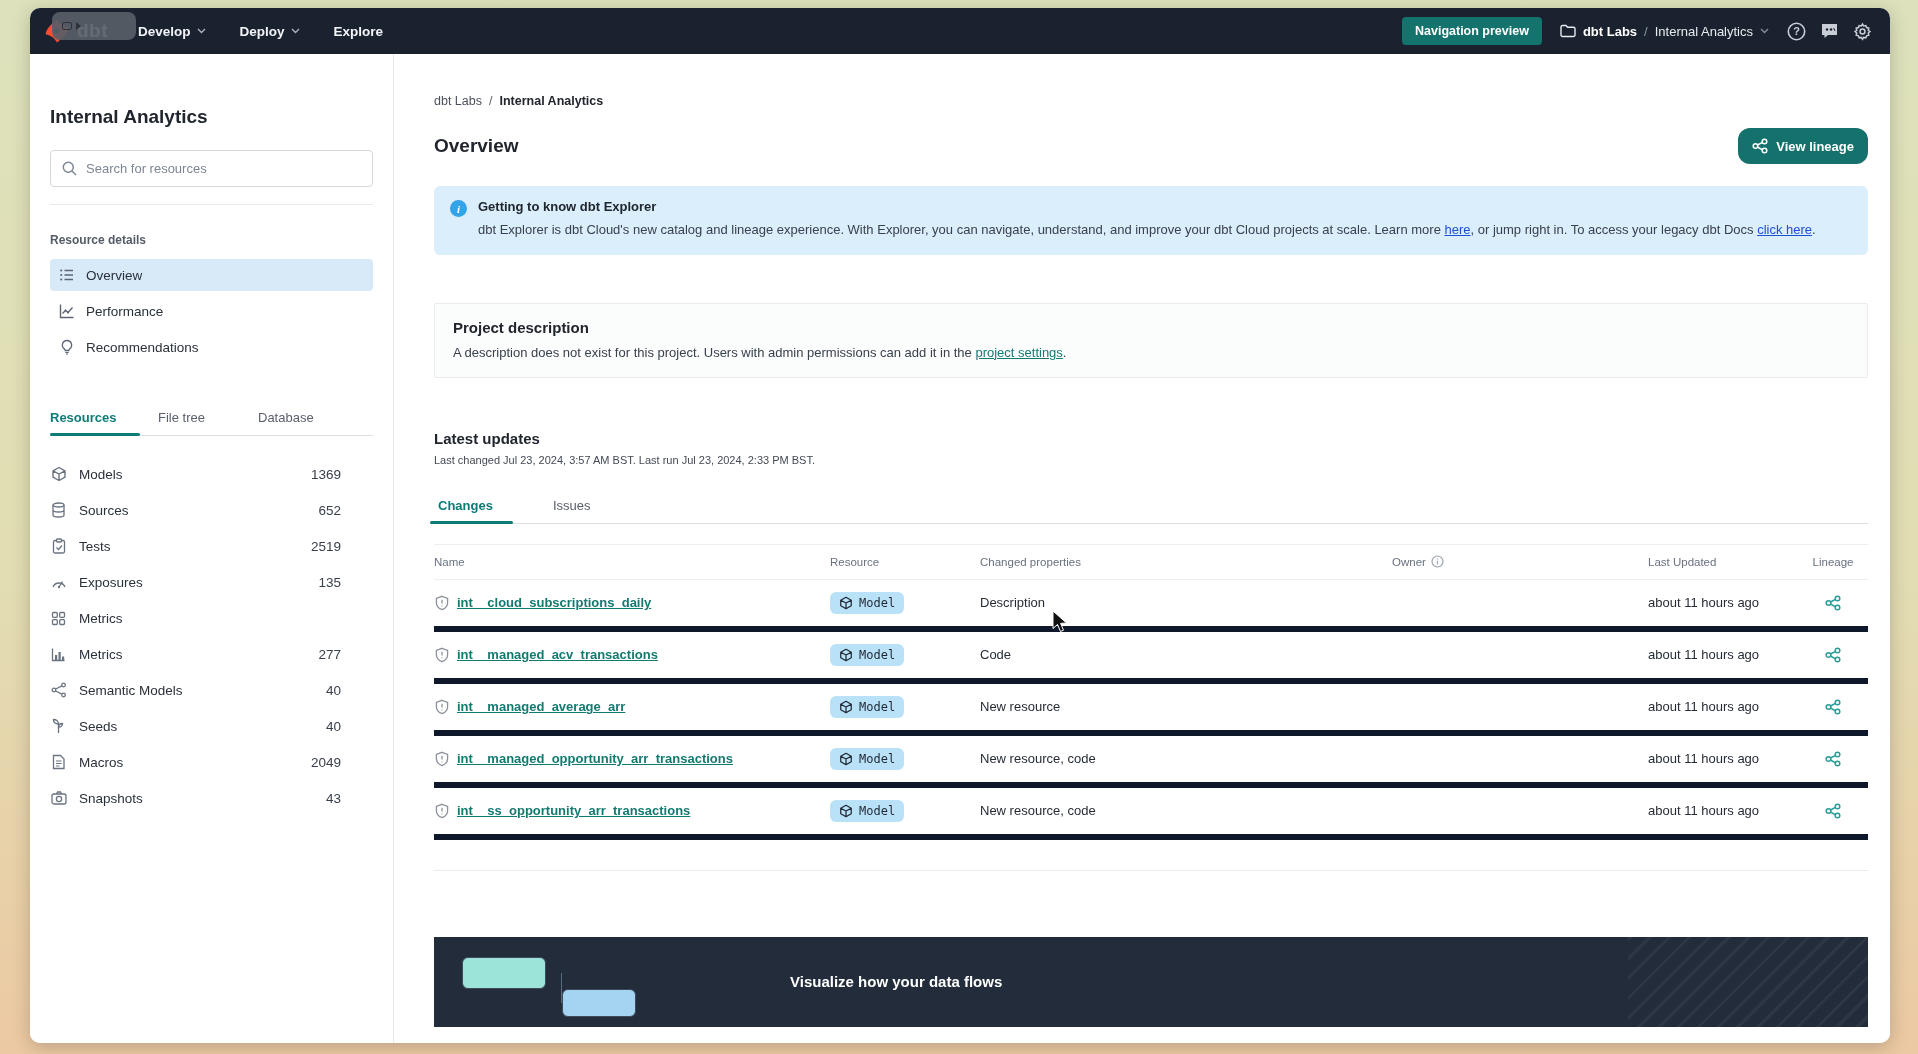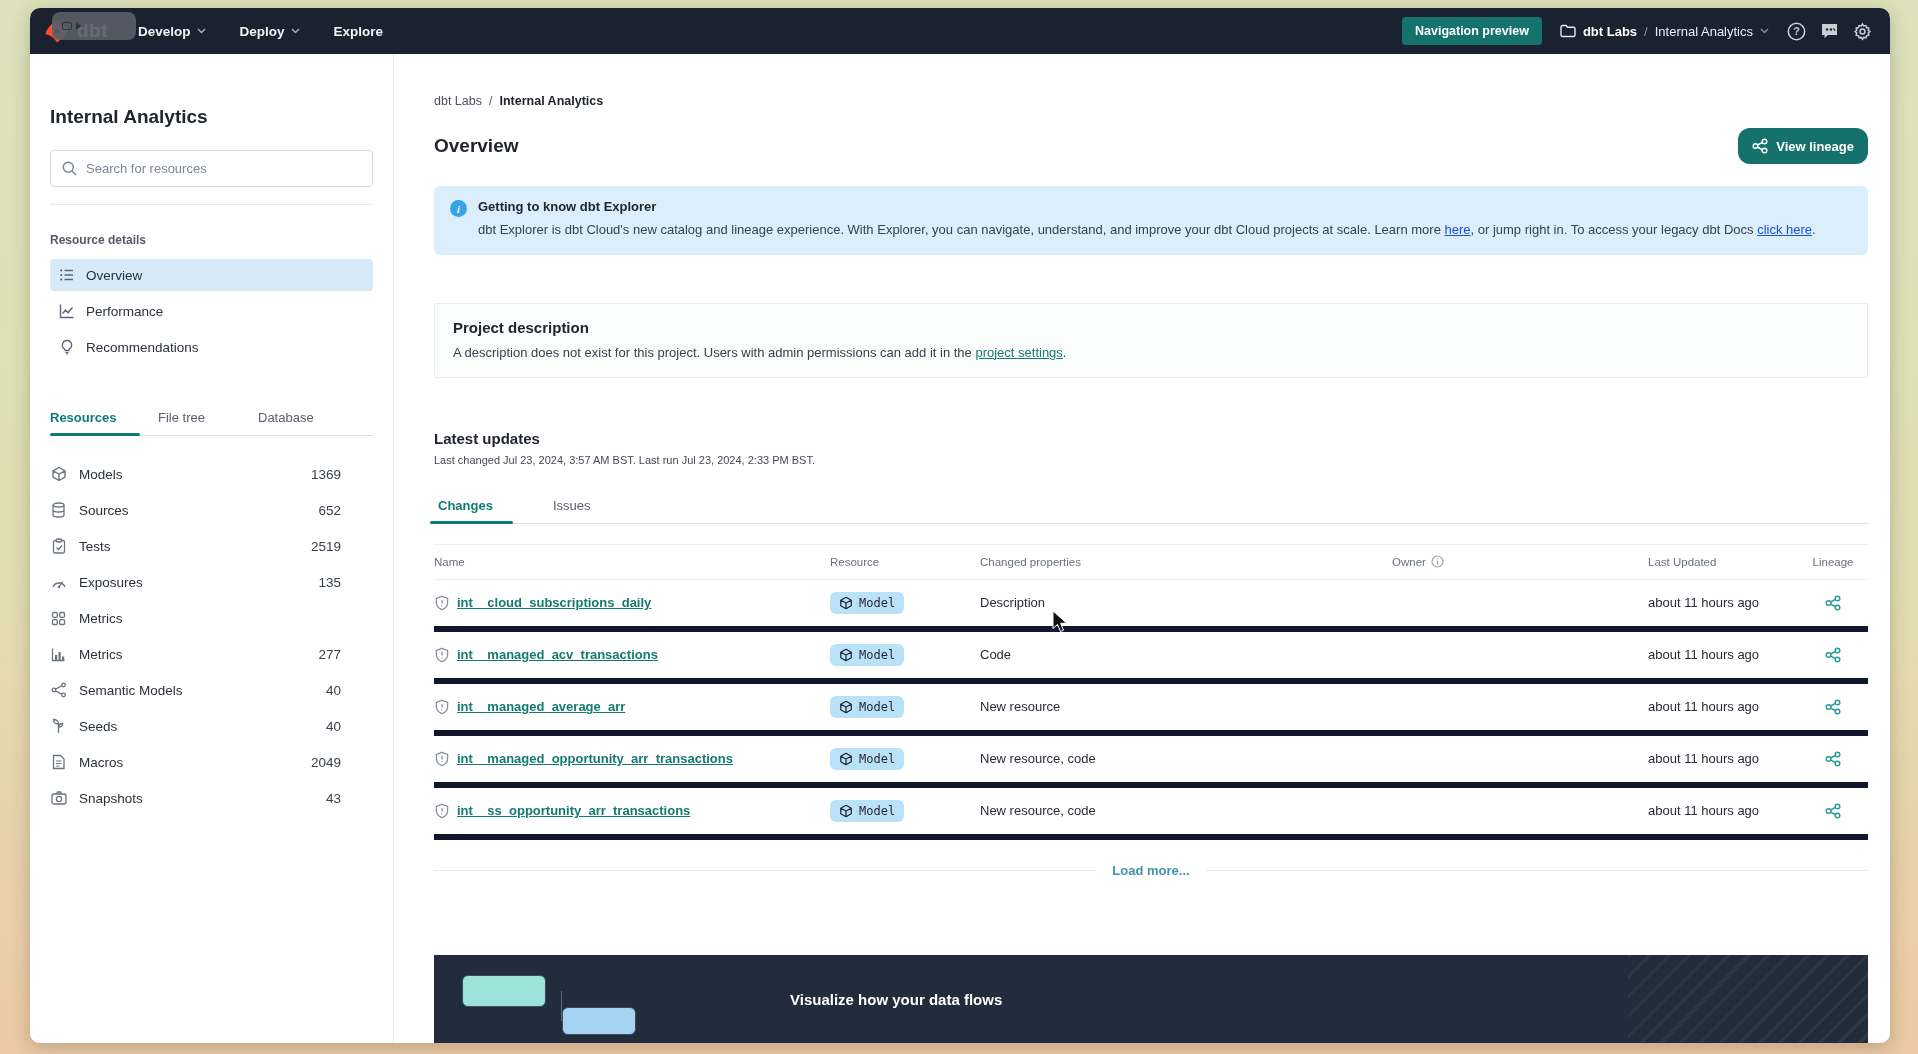--- a/index.html
+++ b/index.html
@@ -577,21 +577,20 @@
           <div>about 11 hours ago</div>
           <div class="lin-cell">
               <svg width="16" height="16" viewBox="0 0 16 16">
                 <use href="#i-lineage"></use>
               </svg>
             </div>
         </div>
 
         <div style="height:30px"></div>
         <div class="load-more-row" style="border-bottom:1px solid #e9ebee;"></div>
-        <div style="text-align:center;"><span class="load-more">Load more...</span></div>
       </div>
 
       <div class="promo">
         <div class="promo-stripes"></div>
         <div class="promo-illus">
           <div class="p-conn"></div>
           <div class="p-node1"></div>
           <div class="p-node2"></div>
         </div>
         <div class="promo-title">Visualize how your data flows</div>

